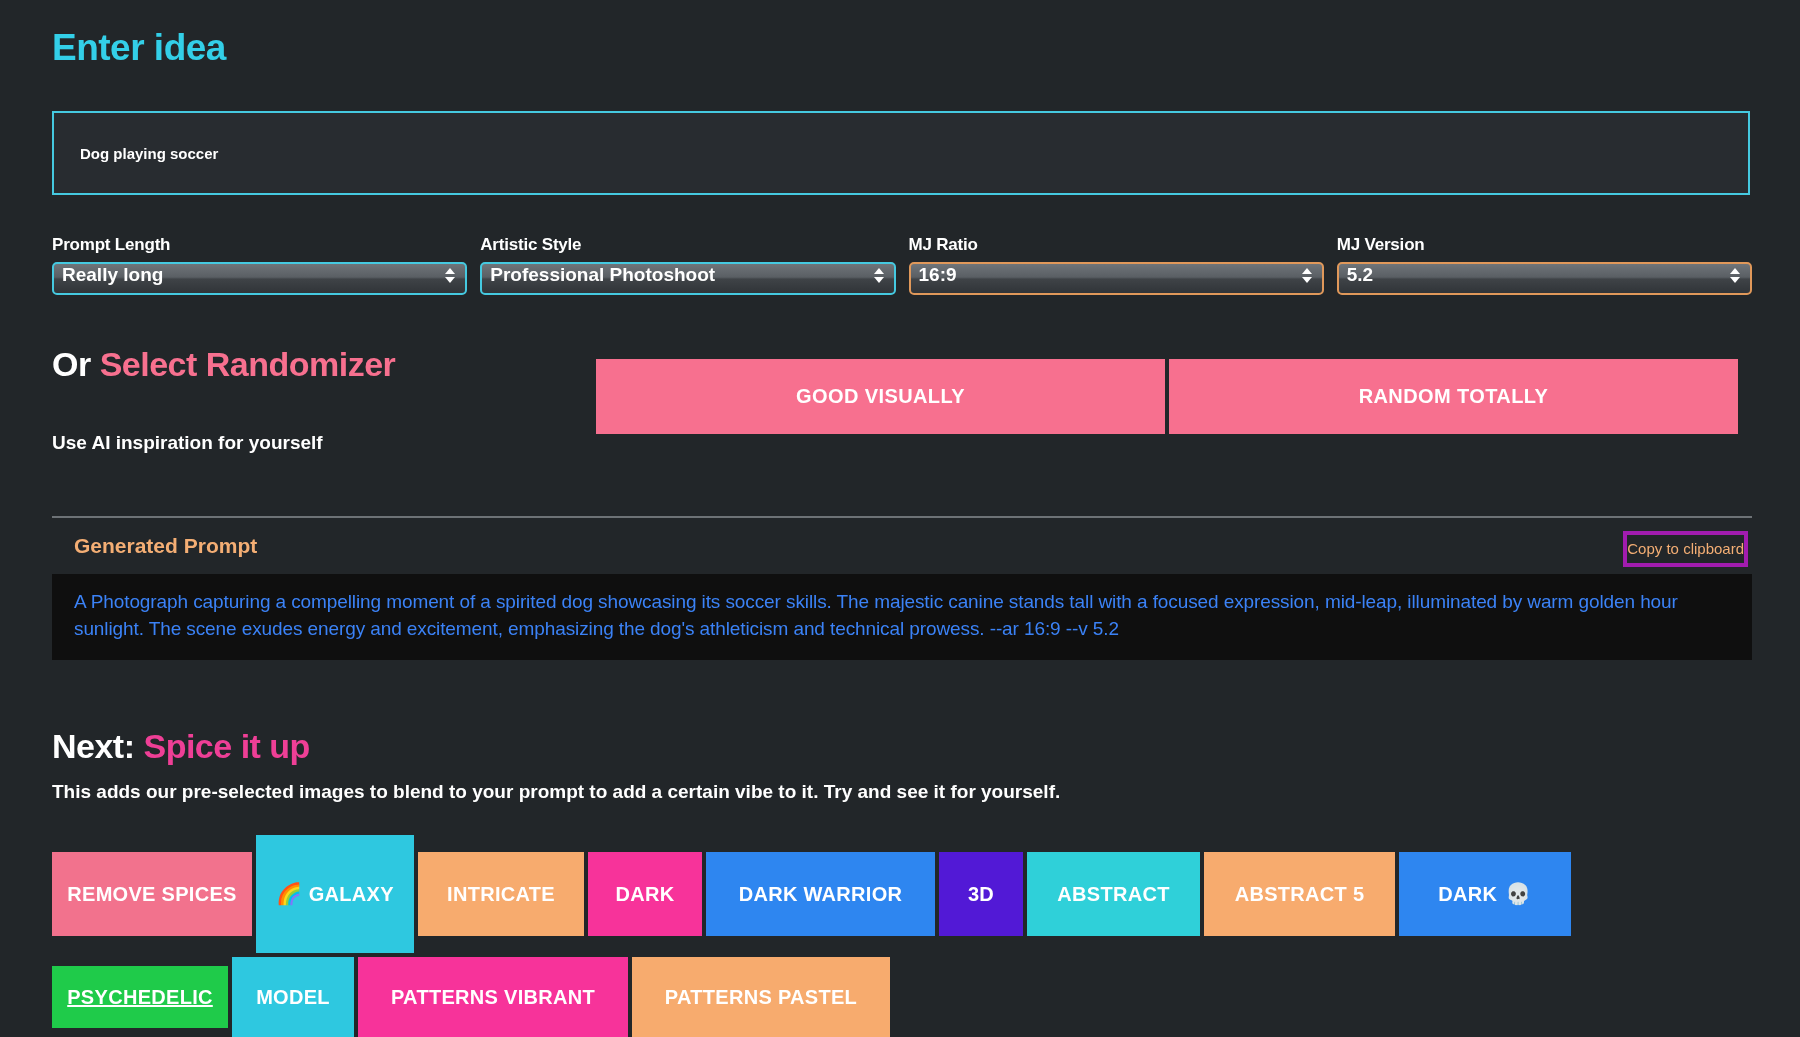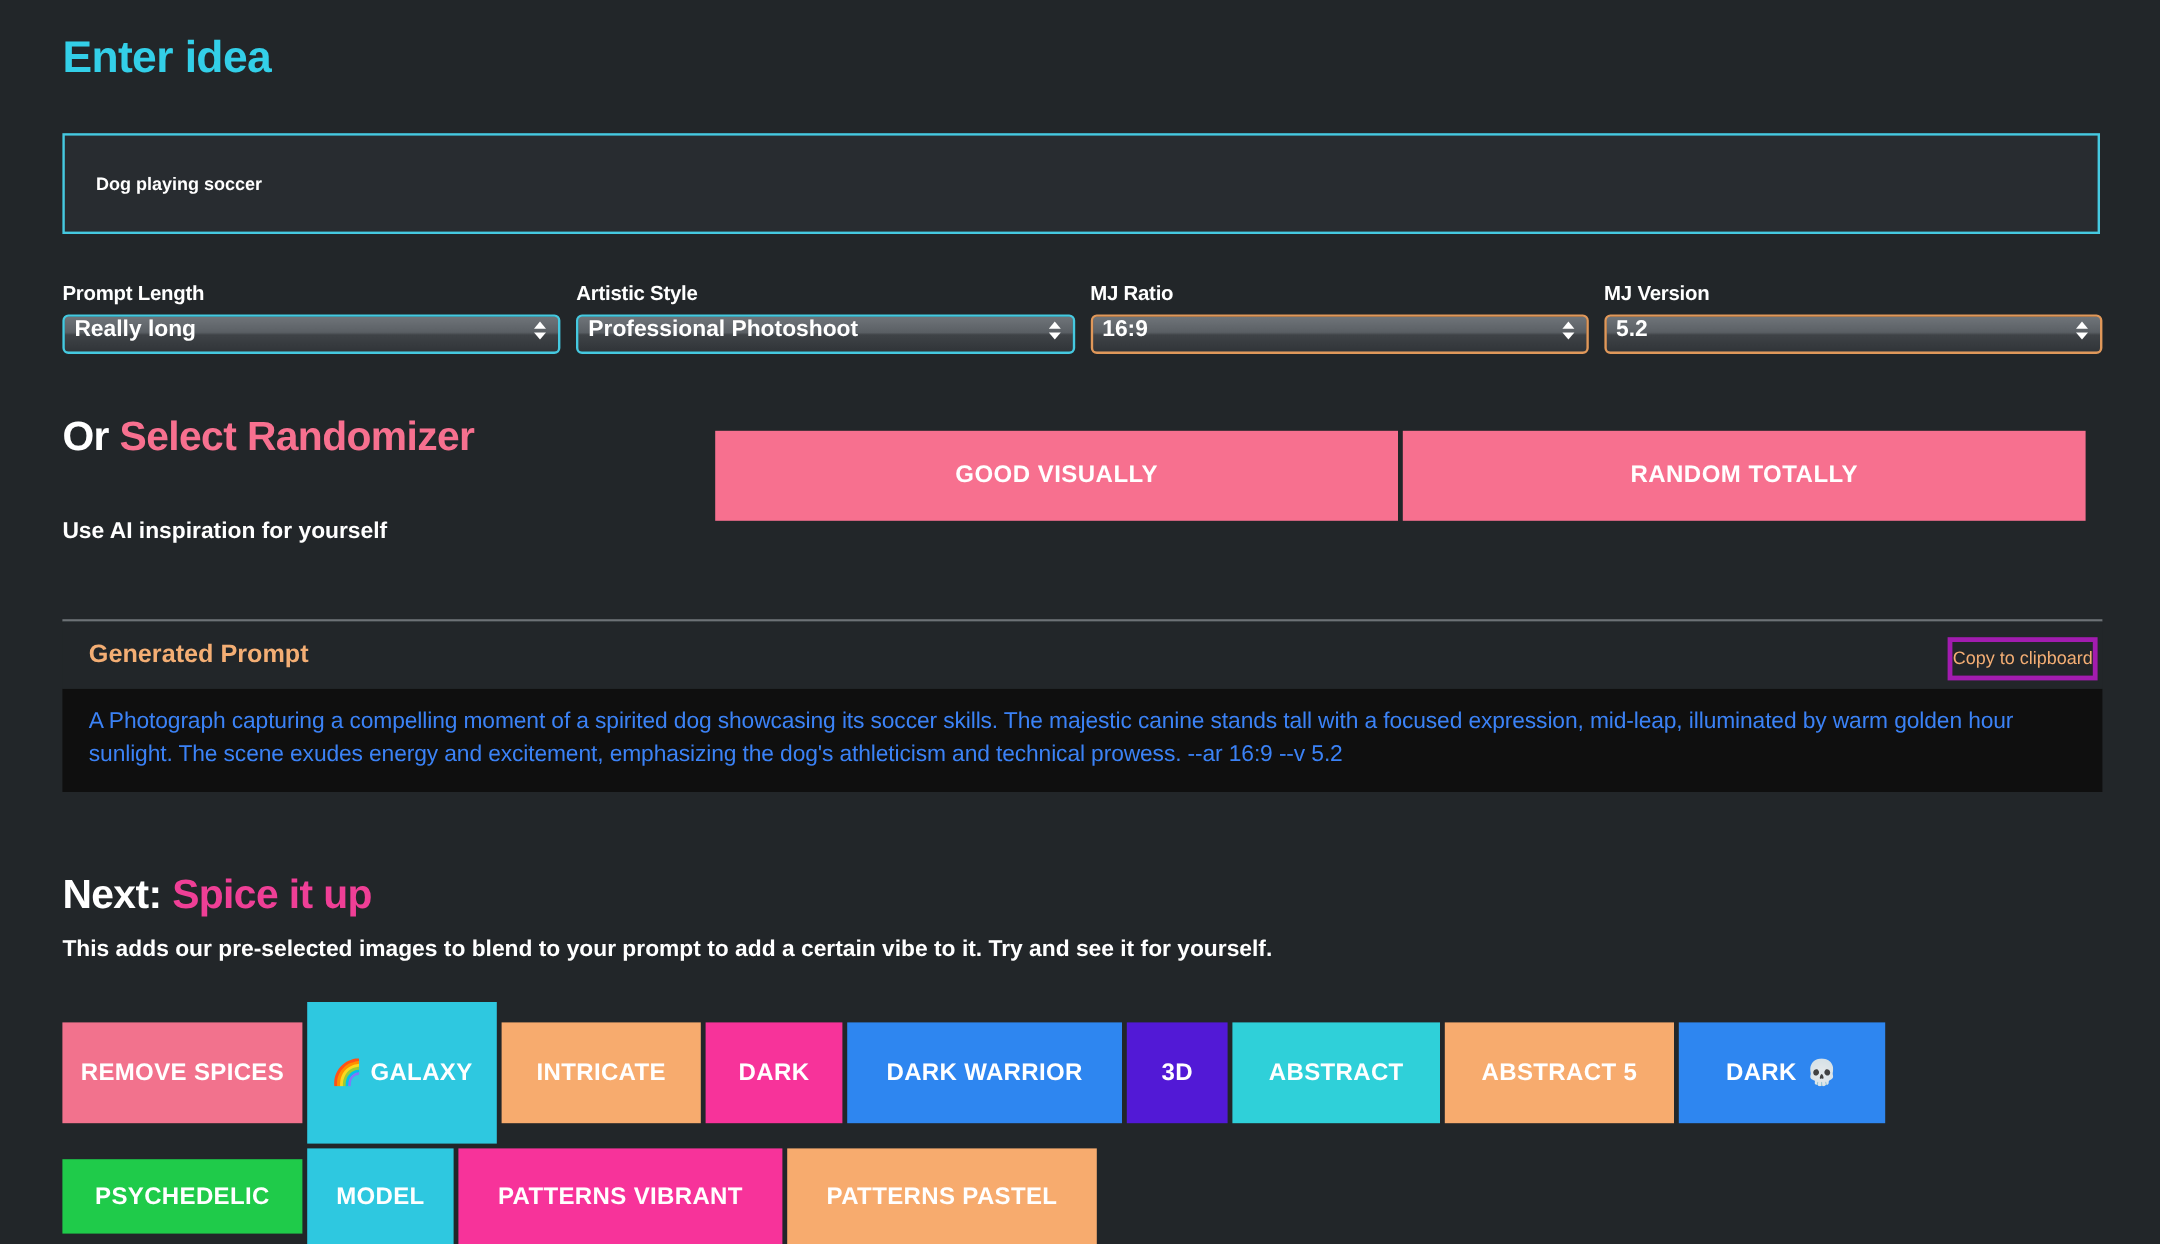--- a/index.html
+++ b/index.html
@@ -292,21 +292,21 @@
         </button>
         <button class="spice-btn" style="background: rgb(247, 171, 110); width: 191px;">
           <span>ABSTRACT 5</span>
         </button>
         <button class="spice-btn" style="background: rgb(46, 134, 240); width: 172px;">
           <span>DARK</span>
           <span class="emoji" style="margin-right: 0px; margin-left: 8px;">💀</span>
         </button>
       </div>
     <div class="spice-row r2" id="spice-row-2">
-        <button class="spice-btn short" style="background: rgb(31, 203, 74); width: 200px;">
+        <button class="spice-btn short" style="background: rgb(31, 203, 74); width: 176px; text-decoration: underline;">
           <span>PSYCHEDELIC</span>
         </button>
         <button class="spice-btn" style="background: rgb(46, 200, 224); width: 122px;">
           <span>MODEL</span>
         </button>
         <button class="spice-btn" style="background: rgb(247, 51, 154); width: 270px;">
           <span>PATTERNS VIBRANT</span>
         </button>
         <button class="spice-btn" style="background: rgb(247, 171, 110); width: 258px;">
           <span>PATTERNS PASTEL</span>

